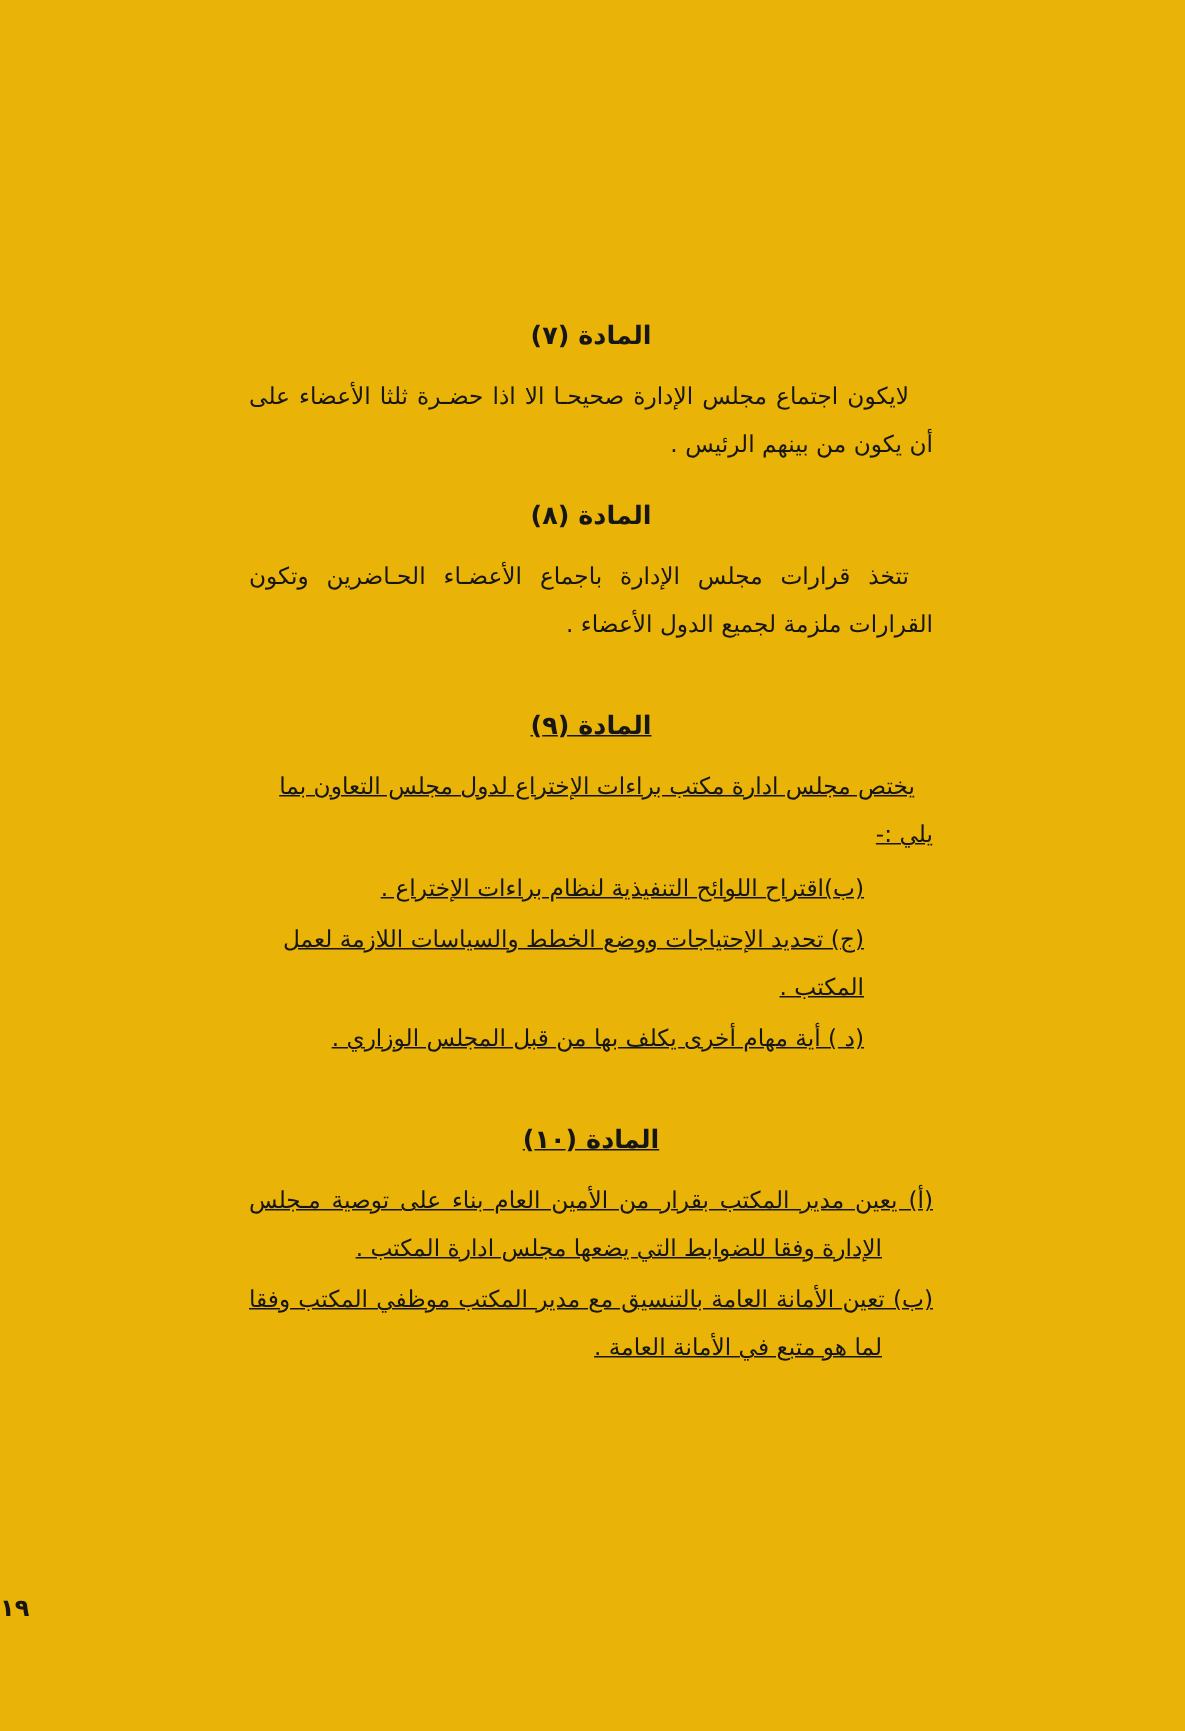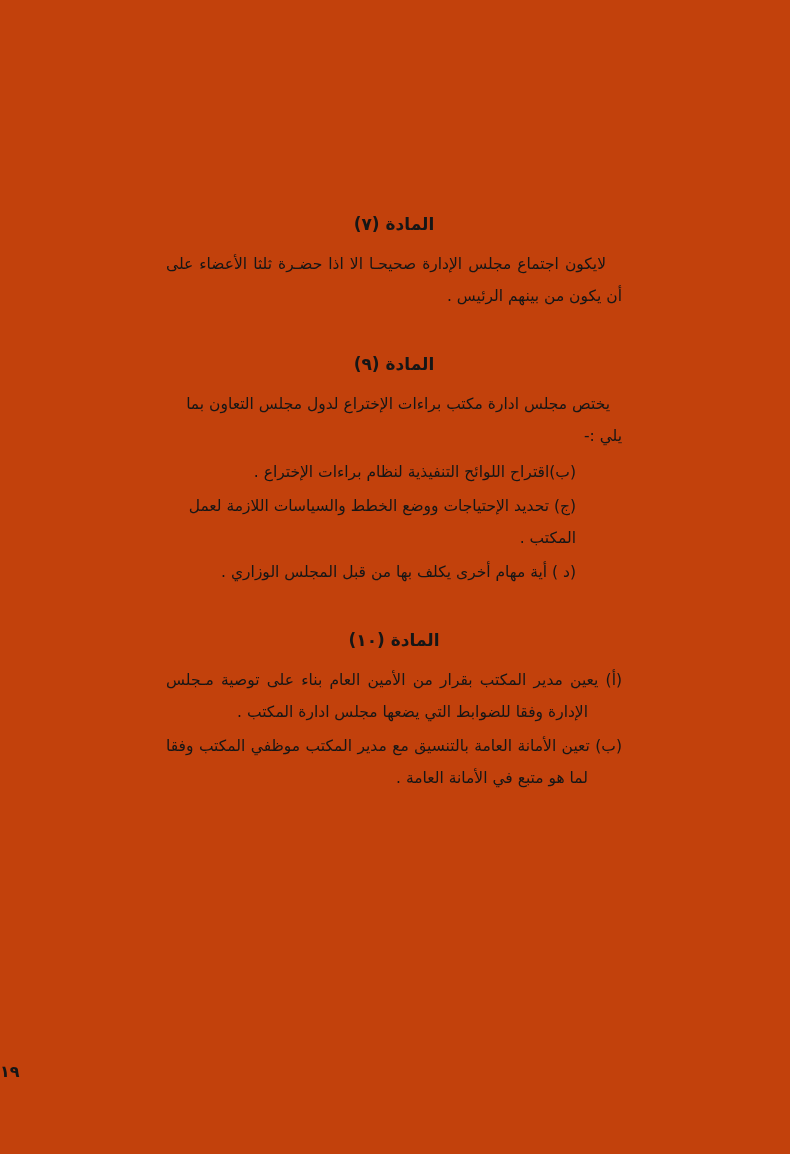--- a/index.html
+++ b/index.html
@@ -2,37 +2,37 @@
 <html lang="ar"><head>
 <meta charset="utf-8">
 <style>
   * { box-sizing: border-box; }
   html, body { margin: 0; padding: 0; background: #ffffff; }
 
   .page {
     position: relative;
     width: 790px;
     height: 1154px;
-    background: #c2410c;
+    background: #eab308;
     direction: rtl;
     font-family: "DejaVu Sans", sans-serif;
     color: #161616;
     overflow: hidden;
   }
 
   .content {
     position: absolute;
     top: 212px;
     right: 168px;
     width: 456px;
   }
 
   .article { margin: 0; }
   .article + .article { margin-top: 20px; }
-  .article.spaced { margin-top: 40px; }
+  .article.spaced { margin-top: 40px; text-decoration: underline; }
 
   .article-heading {
     font-size: 17px;
     line-height: 24px;
     font-weight: 700;
     text-align: center;
     margin: 0 0 12px 0;
   }
 
   .para {
@@ -81,20 +81,24 @@
 <body>
 
 <div class="page">
   <div class="content">
 
     <section class="article">
       <h2 class="article-heading">المادة (٧)</h2>
       <p class="para">لايكون اجتماع مجلس الإدارة صحيحـا الا اذا حضـرة ثلثا الأعضاء على أن يكون من بينهم الرئيس .</p>
     </section>
 
+    <section class="article">
+      <h2 class="article-heading">المادة (٨)</h2>
+      <p class="para">تتخذ قرارات مجلس الإدارة باجماع الأعضـاء الحـاضرين وتكون القرارات ملزمة لجميع الدول الأعضاء .</p>
+    </section>
 
     <section class="article spaced">
       <h2 class="article-heading">المادة (٩)</h2>
       <p class="intro">يختص مجلس ادارة مكتب براءات الإختراع لدول مجلس التعاون بما يلي :-</p>
       <p class="item sub">(ب)اقتراح اللوائح التنفيذية لنظام براءات الإختراع .</p>
       <p class="item sub">(ج) تحديد الإحتياجات ووضع الخطط والسياسات اللازمة لعمل المكتب .</p>
       <p class="item sub">(د ) أية مهام أخرى يكلف بها من قبل المجلس الوزاري .</p>
     </section>
 
     <section class="article spaced">

